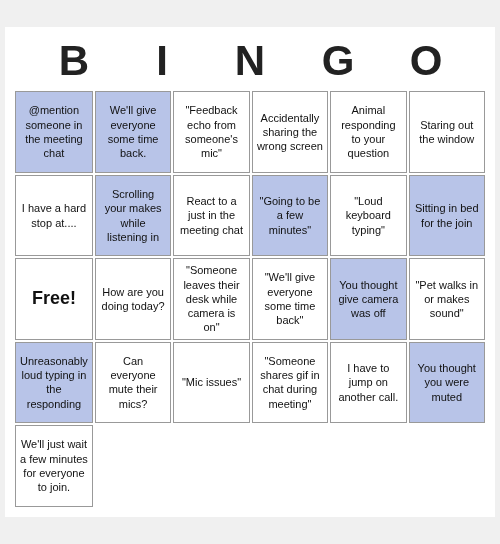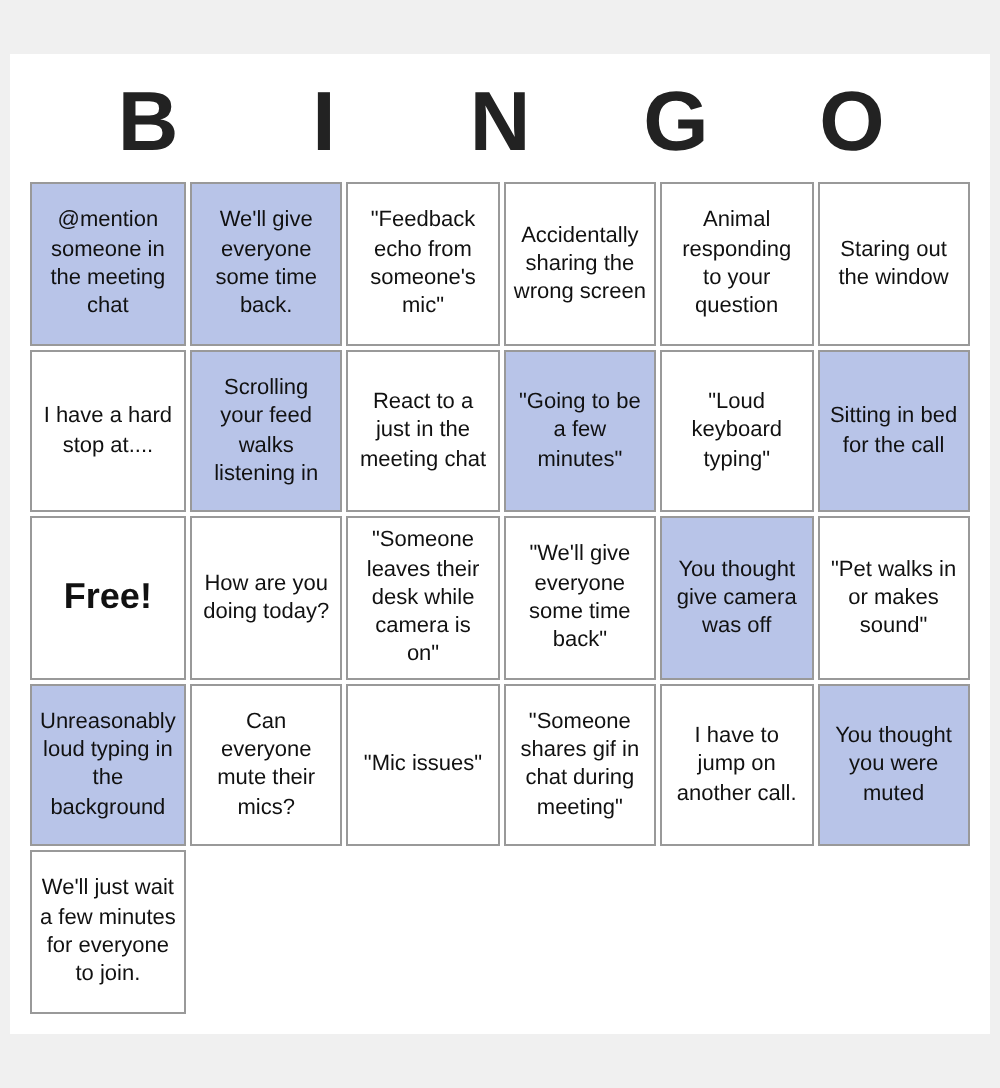--- a/index.html
+++ b/index.html
@@ -70,32 +70,32 @@
     <span class="bingo-letter">O</span>
   </div>
   <div class="bingo-grid" id="grid-container">
   <div class="bingo-cell highlighted">@mention someone in the meeting chat</div>
       <div class="bingo-cell highlighted">We'll give everyone some time back.</div>
       <div class="bingo-cell">"Feedback echo from someone's mic"</div>
       <div class="bingo-cell">Accidentally sharing the wrong screen</div>
       <div class="bingo-cell">Animal responding to your question</div>
       <div class="bingo-cell">Staring out the window</div>
       <div class="bingo-cell">I have a hard stop at....</div>
-      <div class="bingo-cell highlighted">Scrolling your feed walks listening in</div>
+      <div class="bingo-cell highlighted">Scrolling your makes while listening in</div>
       <div class="bingo-cell">React to a just in the meeting chat</div>
       <div class="bingo-cell highlighted">"Going to be a few minutes"</div>
       <div class="bingo-cell">"Loud keyboard typing"</div>
-      <div class="bingo-cell highlighted">Sitting in bed for the call</div>
+      <div class="bingo-cell highlighted">Sitting in bed for the join</div>
       <div class="bingo-cell free">Free!</div>
       <div class="bingo-cell">How are you doing today?</div>
       <div class="bingo-cell">"Someone leaves their desk while camera is on"</div>
       <div class="bingo-cell">"We'll give everyone some time back"</div>
       <div class="bingo-cell highlighted">You thought give camera was off</div>
       <div class="bingo-cell">"Pet walks in or makes sound"</div>
-      <div class="bingo-cell highlighted">Unreasonably loud typing in the background</div>
+      <div class="bingo-cell highlighted">Unreasonably loud typing in the responding</div>
       <div class="bingo-cell">Can everyone mute their mics?</div>
       <div class="bingo-cell">"Mic issues"</div>
       <div class="bingo-cell">"Someone shares gif in chat during meeting"</div>
       <div class="bingo-cell">I have to jump on another call.</div>
       <div class="bingo-cell highlighted">You thought you were muted</div>
       <div class="bingo-cell">We'll just wait a few minutes for everyone to join.</div>
     </div>
 </div>
 
 </body></html>

